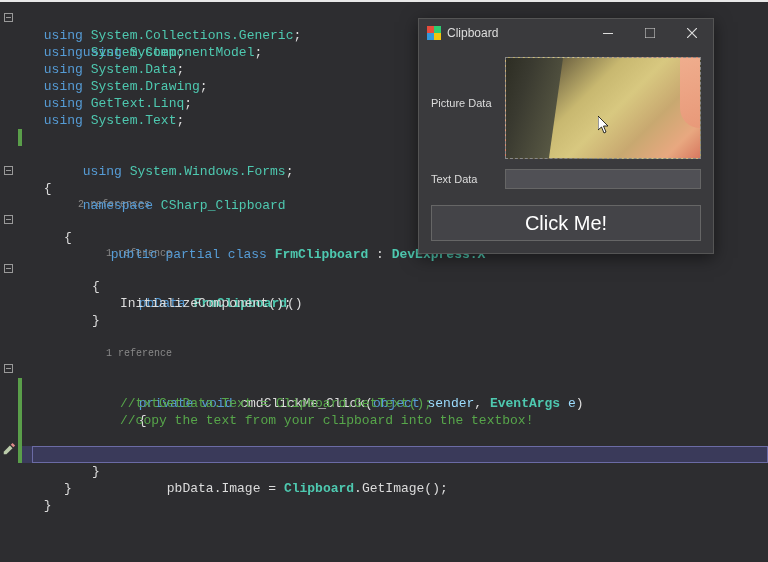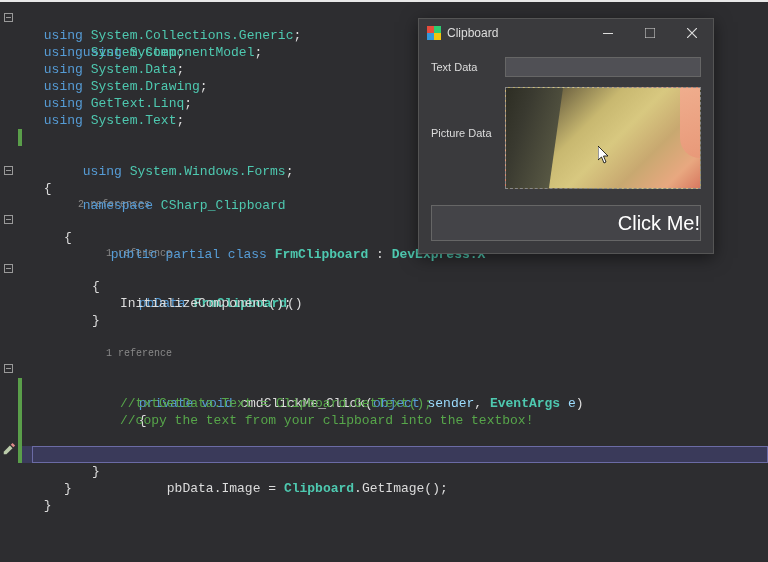--- a/index.html
+++ b/index.html
@@ -170,21 +170,20 @@
 .click-btn {
   width: 100%;
   height: 36px;
   background: #444448;
   border: 1px solid #666;
   color: #fff;
   font-size: 20px;
   font-family: 'Segoe UI', sans-serif;
   cursor: pointer;
   margin-top: 6px;
-  text-align: right;
 }
 
 .pencil-icon {
   position: absolute;
   left: 2px;
   top: 442px;
   width: 14px; height: 14px;
   z-index: 3;
 }
 </style>
@@ -288,27 +287,27 @@
           </svg>
       </div>
       <div class="title-btn close">
         <svg width="10" height="10">
             <path d="M0 0 L10 10 M10 0 L0 10" stroke="#ddd" stroke-width="1.2"></path>
           </svg>
       </div>
     </div>
   </div>
   <div class="form-body">
-    <div class="form-row">
-      <div class="form-label">Text Data</div>
-      <input class="text-input" type="text" style="">
-    </div>
     <div class="form-row picture-row">
       <div class="form-label">Picture Data</div>
       <div class="pic-box">
         <svg class="cursor-in-pic" viewBox="0 0 12 18">
           <path d="M0 0 L0 14 L3.5 11 L6 17 L8 16 L5.5 10 L10 10 Z" fill="#fff" stroke="#000" stroke-width="0.8"></path>
         </svg>
       </div>
     </div>
+    <div class="form-row">
+      <div class="form-label">Text Data</div>
+      <input class="text-input" type="text" style="">
+    </div>
     <button class="click-btn">Click Me!</button>
   </div>
 </div>
 
 </body></html>

